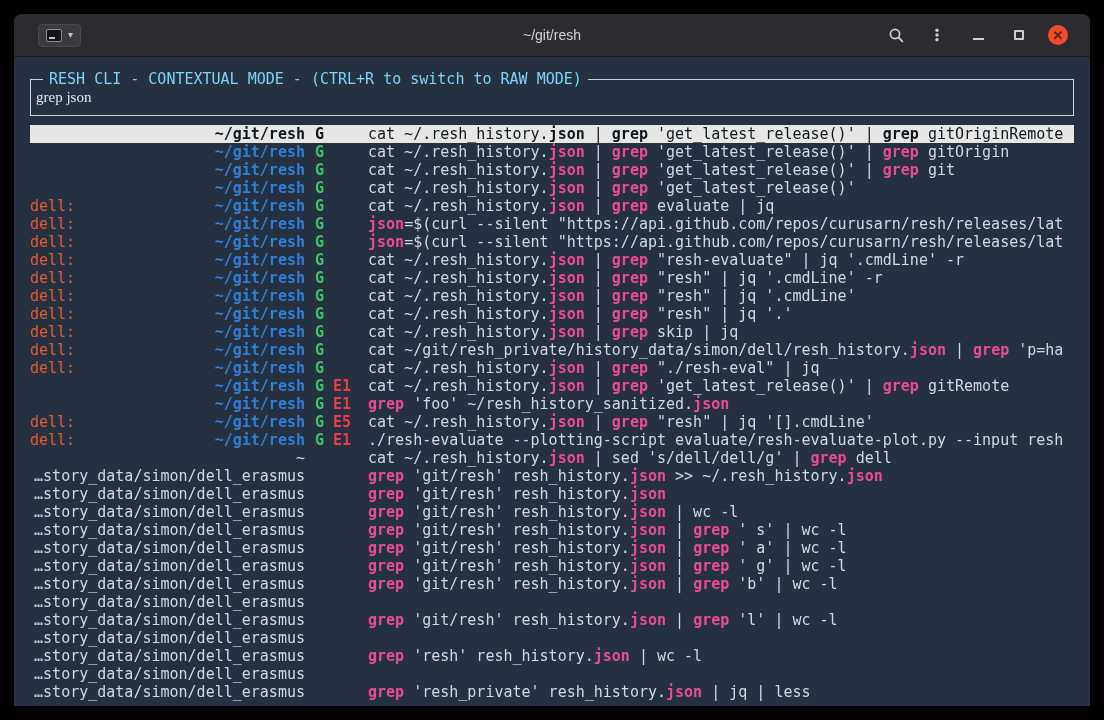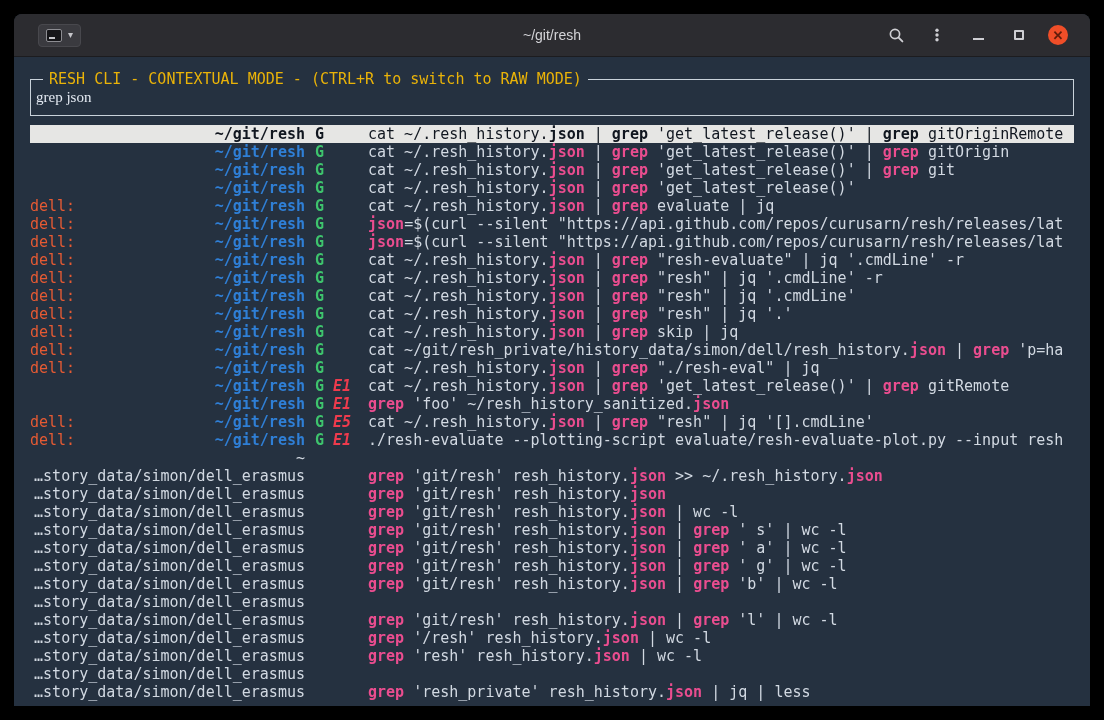--- a/index.html
+++ b/index.html
@@ -71,33 +71,33 @@
   .mode-box {
     margin-top: 22px;
     border: 1px solid var(--border-gray, #c9d2da);
     height: 37px;
     position: relative;
   }
   .mode-label {
     position: absolute; top: -10px; left: 12px;
     background: var(--terminal-bg, #253140);
     padding: 0 6px;
-    color: #eab308;
+    color: #7dd3fc;
     white-space: pre;
   }
   .query { padding: 9px 0 0 5px; white-space: pre; color: #e4eaf2; font-family: Liberation Serif, serif; }
   .rows { margin-top: 9px; }
   .row { display: flex; height: 18px; line-height: 18px; white-space: pre; overflow: hidden; }
   .hostdir { width: 275px; flex: none; display: flex; justify-content: space-between; overflow: hidden; }
   .host { color: var(--host-orange, #e55a33); }
   .dir { color: var(--terminal-fg, #d2d9e2); }
   .dir.cur { color: var(--dir-blue, #2f7fd6); font-weight: bold; }
   .flags { width: 63px; flex: none; padding-left: 10px; overflow: hidden; }
   .flag-g { color: var(--git-green, #3ec46d); font-weight: bold; }
-  .flag-e { color: var(--exit-red, #ee3b4d); font-weight: bold; font-style: italic; }
+  .flag-e { color: var(--exit-red, #ee3b4d); font-weight: bold; }
   .cmd { flex: 1; overflow: hidden; }
   .hl { color: var(--match-pink, #ea4d8f); font-weight: bold; }
   .row.selected { background: var(--selection-bg, #e6e6e4); }
   .row.selected span { color: var(--selection-fg, #10161f) !important; }
 </style>
 </head>
 <body>
 
 <div class="window">
 
@@ -152,30 +152,30 @@
         <div class="row"><span class="hostdir"><span class="host">dell:</span><span class="dir cur">~/git/resh</span></span><span class="flags"><span class="flag-g">G</span></span><span class="cmd"><span>cat ~/.resh_history.</span><span class="hl">json</span><span> | </span><span class="hl">grep</span><span> "resh" | jq '.cmdLine' -r</span></span></div>
         <div class="row"><span class="hostdir"><span class="host">dell:</span><span class="dir cur">~/git/resh</span></span><span class="flags"><span class="flag-g">G</span></span><span class="cmd"><span>cat ~/.resh_history.</span><span class="hl">json</span><span> | </span><span class="hl">grep</span><span> "resh" | jq '.cmdLine'</span></span></div>
         <div class="row"><span class="hostdir"><span class="host">dell:</span><span class="dir cur">~/git/resh</span></span><span class="flags"><span class="flag-g">G</span></span><span class="cmd"><span>cat ~/.resh_history.</span><span class="hl">json</span><span> | </span><span class="hl">grep</span><span> "resh" | jq '.'</span></span></div>
         <div class="row"><span class="hostdir"><span class="host">dell:</span><span class="dir cur">~/git/resh</span></span><span class="flags"><span class="flag-g">G</span></span><span class="cmd"><span>cat ~/.resh_history.</span><span class="hl">json</span><span> | </span><span class="hl">grep</span><span> skip | jq</span></span></div>
         <div class="row"><span class="hostdir"><span class="host">dell:</span><span class="dir cur">~/git/resh</span></span><span class="flags"><span class="flag-g">G</span></span><span class="cmd"><span>cat ~/git/resh_private/history_data/simon/dell/resh_history.</span><span class="hl">json</span><span> | </span><span class="hl">grep</span><span> 'p=ha</span></span></div>
         <div class="row"><span class="hostdir"><span class="host">dell:</span><span class="dir cur">~/git/resh</span></span><span class="flags"><span class="flag-g">G</span></span><span class="cmd"><span>cat ~/.resh_history.</span><span class="hl">json</span><span> | </span><span class="hl">grep</span><span> "./resh-eval" | jq</span></span></div>
         <div class="row"><span class="hostdir"><span class="host"></span><span class="dir cur">~/git/resh</span></span><span class="flags"><span class="flag-g">G</span><span class="flag-e"> E1</span></span><span class="cmd"><span>cat ~/.resh_history.</span><span class="hl">json</span><span> | </span><span class="hl">grep</span><span> 'get_latest_release()' | </span><span class="hl">grep</span><span> gitRemote</span></span></div>
         <div class="row"><span class="hostdir"><span class="host"></span><span class="dir cur">~/git/resh</span></span><span class="flags"><span class="flag-g">G</span><span class="flag-e"> E1</span></span><span class="cmd"><span class="hl">grep</span><span> 'foo' ~/resh_history_sanitized.</span><span class="hl">json</span></span></div>
         <div class="row"><span class="hostdir"><span class="host">dell:</span><span class="dir cur">~/git/resh</span></span><span class="flags"><span class="flag-g">G</span><span class="flag-e"> E5</span></span><span class="cmd"><span>cat ~/.resh_history.</span><span class="hl">json</span><span> | </span><span class="hl">grep</span><span> "resh" | jq '[].cmdLine'</span></span></div>
         <div class="row"><span class="hostdir"><span class="host">dell:</span><span class="dir cur">~/git/resh</span></span><span class="flags"><span class="flag-g">G</span><span class="flag-e"> E1</span></span><span class="cmd"><span>./resh-evaluate --plotting-script evaluate/resh-evaluate-plot.py --input resh</span></span></div>
-        <div class="row"><span class="hostdir"><span class="host"></span><span class="dir">~</span></span><span class="flags"></span></div>
+        <div class="row"><span class="hostdir"><span class="host"></span><span class="dir">~</span></span><span class="flags"></span><span class="cmd"><span>cat ~/.resh_history.</span><span class="hl">json</span><span> | sed 's/dell/dell/g' | </span><span class="hl">grep</span><span> dell</span></span></div>
         <div class="row"><span class="hostdir"><span class="host"></span><span class="dir">…story_data/simon/dell_erasmus</span></span><span class="flags"></span><span class="cmd"><span class="hl">grep</span><span> 'git/resh' resh_history.</span><span class="hl">json</span><span> &gt;&gt; ~/.resh_history.</span><span class="hl">json</span></span></div>
         <div class="row"><span class="hostdir"><span class="host"></span><span class="dir">…story_data/simon/dell_erasmus</span></span><span class="flags"></span><span class="cmd"><span class="hl">grep</span><span> 'git/resh' resh_history.</span><span class="hl">json</span></span></div>
         <div class="row"><span class="hostdir"><span class="host"></span><span class="dir">…story_data/simon/dell_erasmus</span></span><span class="flags"></span><span class="cmd"><span class="hl">grep</span><span> 'git/resh' resh_history.</span><span class="hl">json</span><span> | wc -l</span></span></div>
         <div class="row"><span class="hostdir"><span class="host"></span><span class="dir">…story_data/simon/dell_erasmus</span></span><span class="flags"></span><span class="cmd"><span class="hl">grep</span><span> 'git/resh' resh_history.</span><span class="hl">json</span><span> | </span><span class="hl">grep</span><span> ' s' | wc -l</span></span></div>
         <div class="row"><span class="hostdir"><span class="host"></span><span class="dir">…story_data/simon/dell_erasmus</span></span><span class="flags"></span><span class="cmd"><span class="hl">grep</span><span> 'git/resh' resh_history.</span><span class="hl">json</span><span> | </span><span class="hl">grep</span><span> ' a' | wc -l</span></span></div>
         <div class="row"><span class="hostdir"><span class="host"></span><span class="dir">…story_data/simon/dell_erasmus</span></span><span class="flags"></span><span class="cmd"><span class="hl">grep</span><span> 'git/resh' resh_history.</span><span class="hl">json</span><span> | </span><span class="hl">grep</span><span> ' g' | wc -l</span></span></div>
         <div class="row"><span class="hostdir"><span class="host"></span><span class="dir">…story_data/simon/dell_erasmus</span></span><span class="flags"></span><span class="cmd"><span class="hl">grep</span><span> 'git/resh' resh_history.</span><span class="hl">json</span><span> | </span><span class="hl">grep</span><span> 'b' | wc -l</span></span></div>
         <div class="row"><span class="hostdir"><span class="host"></span><span class="dir">…story_data/simon/dell_erasmus</span></span><span class="flags"></span></div>
         <div class="row"><span class="hostdir"><span class="host"></span><span class="dir">…story_data/simon/dell_erasmus</span></span><span class="flags"></span><span class="cmd"><span class="hl">grep</span><span> 'git/resh' resh_history.</span><span class="hl">json</span><span> | </span><span class="hl">grep</span><span> 'l' | wc -l</span></span></div>
-        <div class="row"><span class="hostdir"><span class="host"></span><span class="dir">…story_data/simon/dell_erasmus</span></span><span class="flags"></span><span class="cmd"><span class="hl">grep</span><span> '/resh' resh_history.</span><span class="hl">json</span><span> | wc -l</span></span></div>
+        <div class="row"><span class="hostdir"><span class="host"></span><span class="dir">…story_data/simon/dell_erasmus</span></span><span class="flags"></span></div>
         <div class="row"><span class="hostdir"><span class="host"></span><span class="dir">…story_data/simon/dell_erasmus</span></span><span class="flags"></span><span class="cmd"><span class="hl">grep</span><span> 'resh' resh_history.</span><span class="hl">json</span><span> | wc -l</span></span></div>
         <div class="row"><span class="hostdir"><span class="host"></span><span class="dir">…story_data/simon/dell_erasmus</span></span><span class="flags"></span></div>
         <div class="row"><span class="hostdir"><span class="host"></span><span class="dir">…story_data/simon/dell_erasmus</span></span><span class="flags"></span><span class="cmd"><span class="hl">grep</span><span> 'resh_private' resh_history.</span><span class="hl">json</span><span> | jq | less</span></span></div>
       </div>
   </div>
 
 </div>
 
 </body></html>

